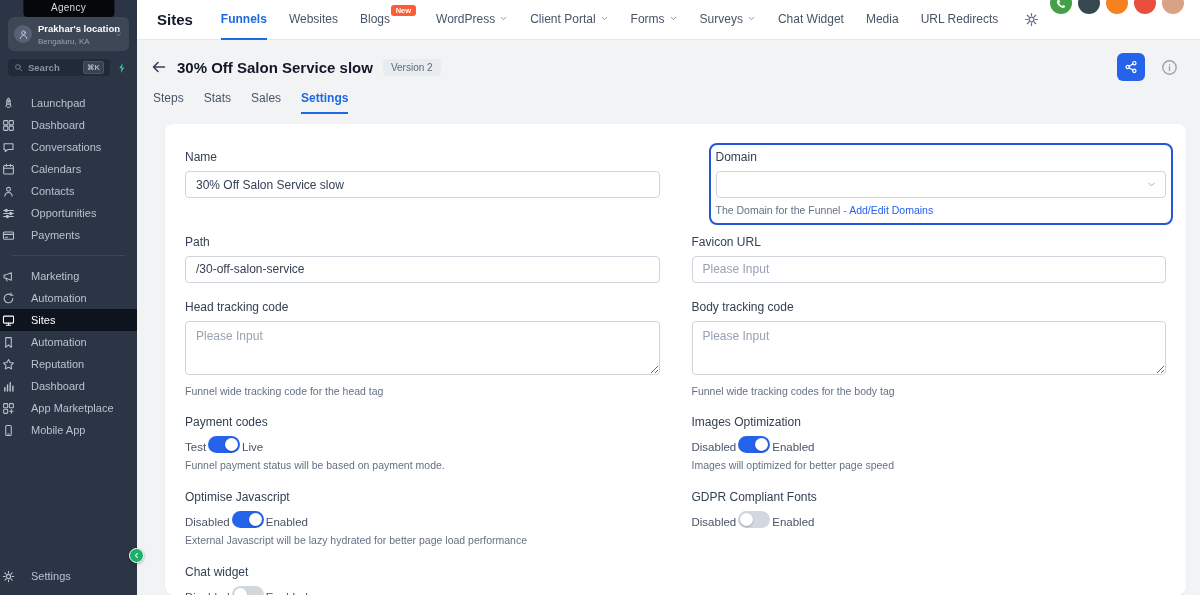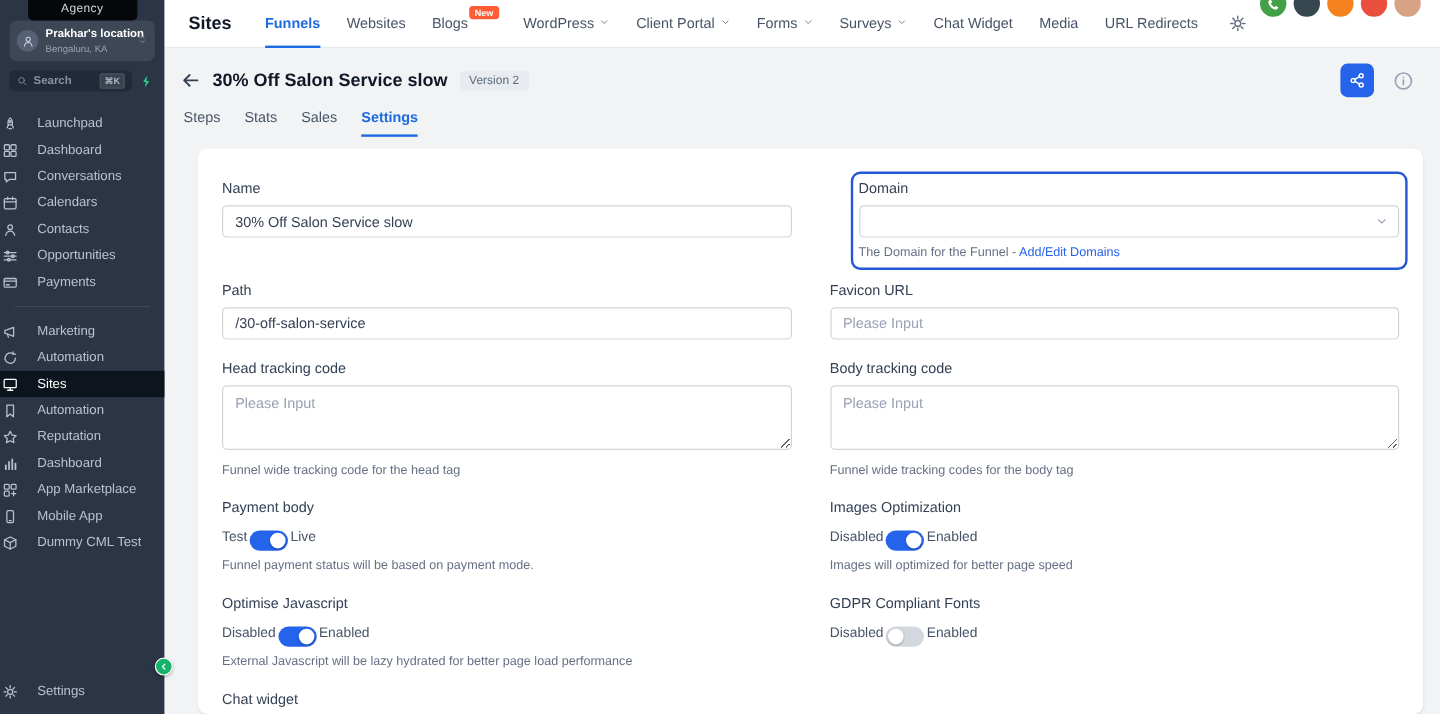--- a/index.html
+++ b/index.html
@@ -141,21 +141,21 @@
   .helper a { color:#2563eb; text-decoration:none; cursor:pointer; }
 
   .field.highlight { outline:2px solid #2457d6; outline-offset:5px; border-radius:1px;margin-left:24px; }
   .select-box {
     height:27px; border:1px solid #d0d5dd; border-radius:4px; background:#fff;
     display:flex; align-items:center; justify-content:flex-end; padding:0 8px;
     color:#98a2b3; cursor:pointer;
   }
   .select-box svg { width:11px; height:11px; }
 
-  .toggle-row { display:flex; align-items:flex-start; gap:2px; font-size:11.5px; color:#475467; margin-top:12px; }
+  .toggle-row { display:flex; align-items:flex-end; gap:2px; font-size:11.5px; color:#475467; margin-top:2px; }
   .toggle {
     width:32px; height:17px; border-radius:9px; background:#d3d8df; border:none;
     position:relative; cursor:pointer; padding:0; flex-shrink:0;
   }
   .toggle .knob {
     position:absolute; top:2px; left:2px; width:13px; height:13px;
     background:#fff; border-radius:50%; box-shadow:0 1px 2px rgba(0,0,0,.25);
   }
   .toggle.on { background:#2563eb; }
   .toggle.on .knob { left:17px; }
@@ -338,29 +338,20 @@
         <span class="lbl">App Marketplace</span>
       </div>
       <div class="nav-item">
         <span class="icon">
             <svg class="stroke" viewBox="0 0 16 16">
               <rect x="4.6" y="1.8" width="6.8" height="12.4" rx="1.4"></rect>
               <path d="M7 12.2h2"></path>
             </svg>
           </span>
         <span class="lbl">Mobile App</span>
-      </div>
-      <div class="nav-item">
-        <span class="icon">
-            <svg class="stroke" viewBox="0 0 16 16">
-              <path d="M8 1.8l5.8 2.9v6.6L8 14.2l-5.8-2.9V4.7z"></path>
-              <path d="M2.2 4.7 8 7.6l5.8-2.9M8 7.6v6.6"></path>
-            </svg>
-          </span>
-        <span class="lbl">Dummy CML Test</span>
       </div>
     </nav>
 
     <div class="sidebar-footer">
       <div class="nav-item">
         <span class="icon">
             <svg class="stroke" viewBox="0 0 16 16">
               <circle cx="8" cy="8" r="2.6"></circle>
               <path d="M8 1.6v2.2M8 12.2v2.2M1.6 8h2.2M12.2 8h2.2M3.5 3.5l1.6 1.6M10.9 10.9l1.6 1.6M12.5 3.5l-1.6 1.6M5.1 10.9l-1.6 1.6"></path>
             </svg>
@@ -521,21 +512,21 @@
             <textarea class="text-area" placeholder="Please Input" style=""></textarea>
             <p class="helper">Funnel wide tracking code for the head tag</p>
           </div>
           <div class="field">
             <label class="f-label">Body tracking code</label>
             <textarea class="text-area" placeholder="Please Input" style=""></textarea>
             <p class="helper">Funnel wide tracking codes for the body tag</p>
           </div>
 
           <div class="field">
-            <label class="f-label">Payment body</label>
+            <label class="f-label">Payment codes</label>
             <div class="toggle-row">
               <span>Test</span>
               <button class="toggle on">
                   <span class="knob"></span>
                 </button>
               <span>Live</span>
             </div>
             <p class="helper">Funnel payment status will be based on payment mode.</p>
           </div>
           <div class="field">

